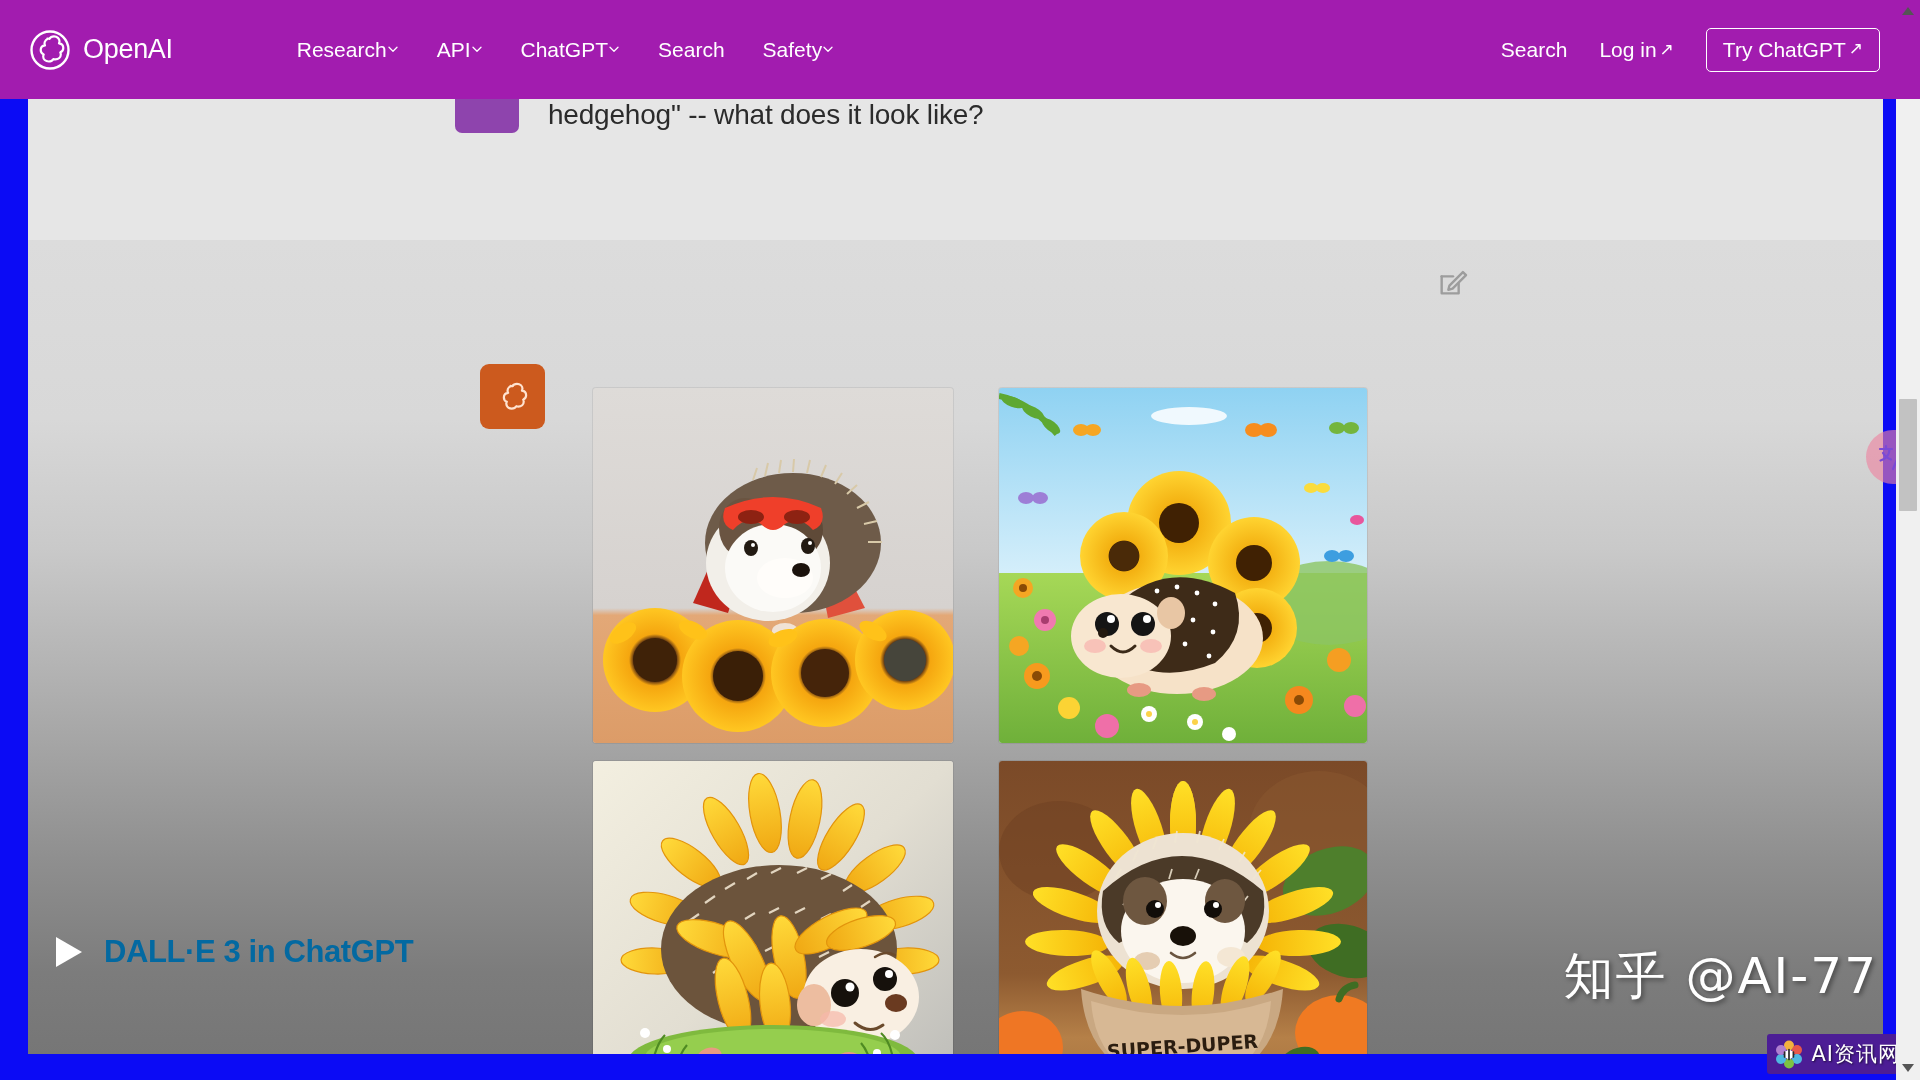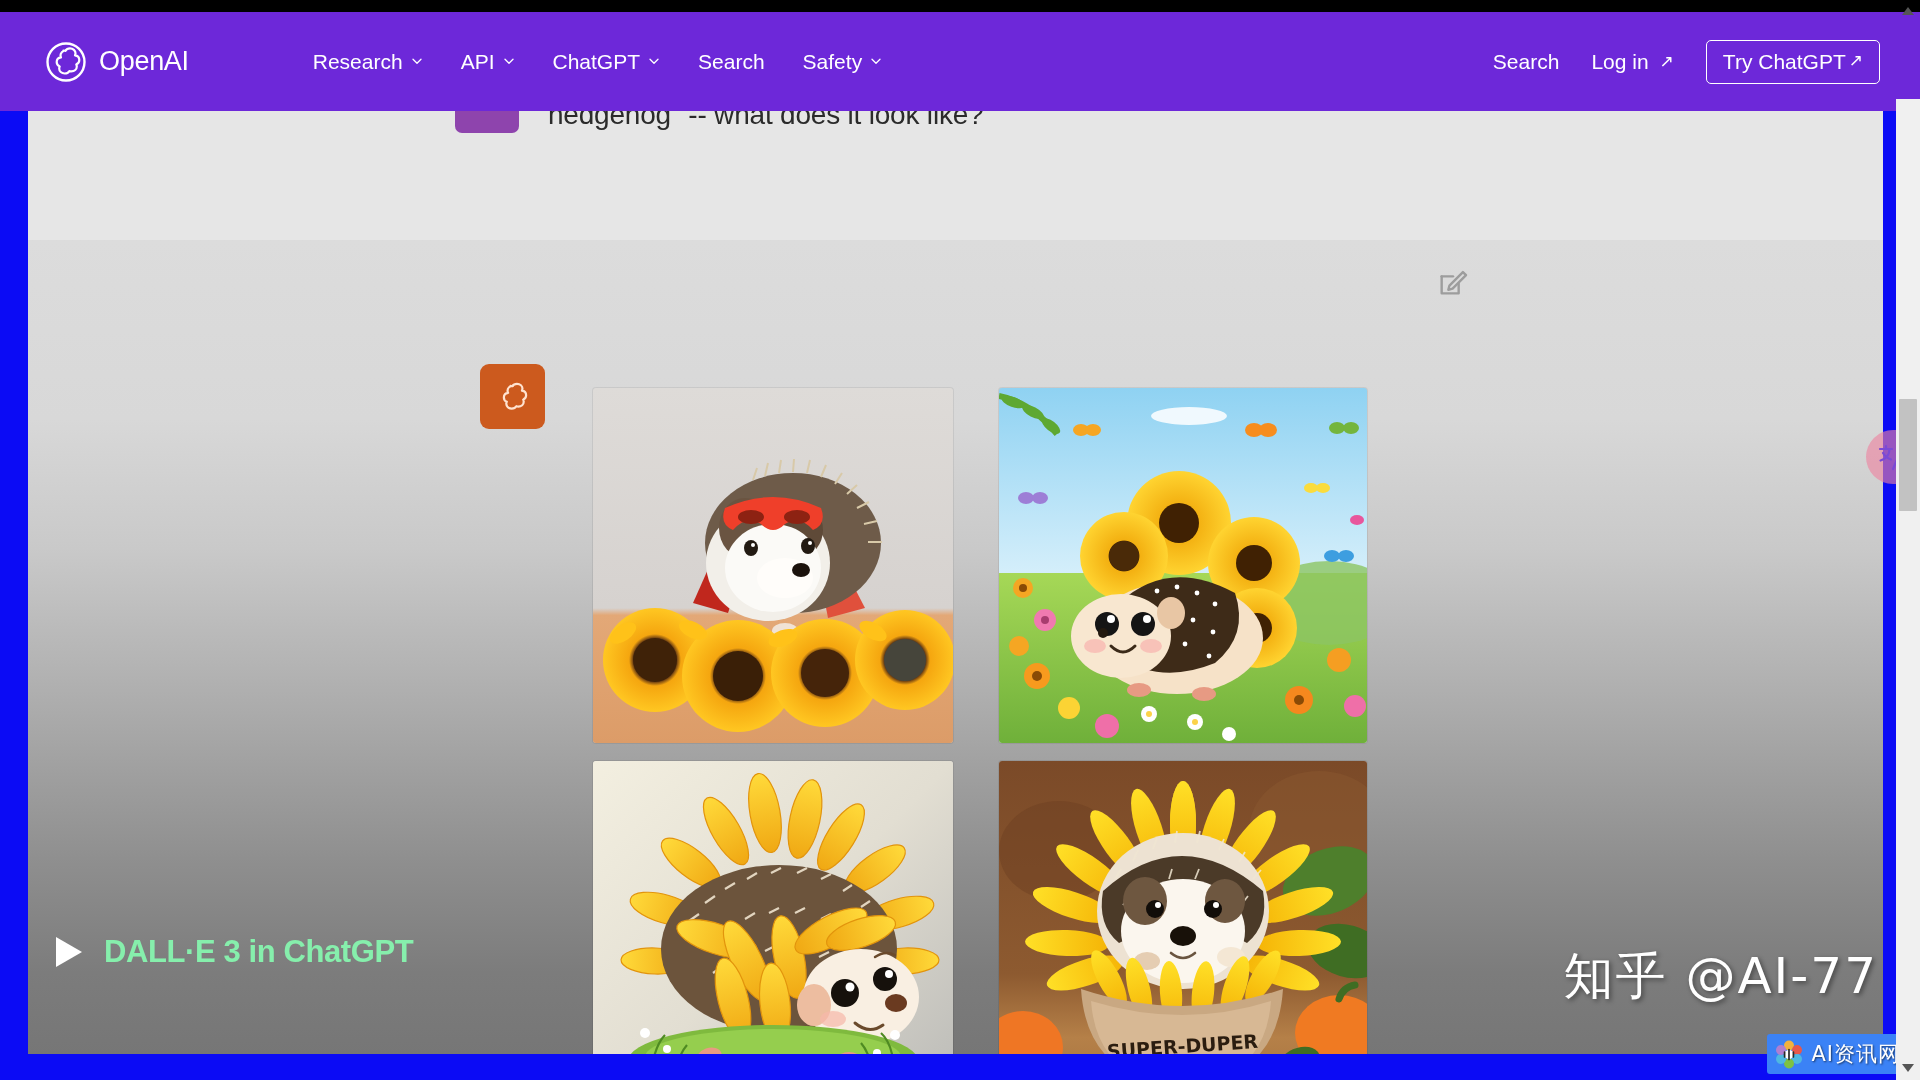--- a/index.html
+++ b/index.html
@@ -2,31 +2,31 @@
 <html><head>
 <meta charset="utf-8">
 <title>OpenAI DALL·E 3 in ChatGPT</title>
 <style>
   * { margin:0; padding:0; box-sizing:border-box; }
   html,body { width:1920px; height:1080px; overflow:hidden; background:#000; }
   body { font-family:"Liberation Sans", sans-serif; }
 
   
   .navbar{
-    position:absolute; left:0; top:12px; width:1920px; height:99px;
-    background:#6d28d9; display:flex; align-items:center; z-index:40;padding-left:16px;
+    position:absolute; left:0; top:0; width:1920px; height:99px;
+    background:#a21caf; display:flex; align-items:center; z-index:40;
   }
   .nav-brand{ display:flex; align-items:center; gap:13px; margin-left:30px; }
   .nav-brand .logo{ width:40px; height:40px; display:block; }
   .nav-brand .brand-text{ color:#fff; font-size:27px; letter-spacing:-0.3px; }
 
   .nav-links{ display:flex; align-items:center; gap:0px; margin-left:105px; }
   .nav-link{
     color:#fff; font-size:21px; padding:8px 19px; display:flex;
-    align-items:center; gap:8px; cursor:pointer; white-space:nowrap;justify-content:center;
+    align-items:center; gap:0; cursor:pointer; white-space:nowrap;justify-content:center;
   }
   .chev{ display:inline-block; width:12px; height:12px; position:relative; top:-1px; }
   .chev svg{ display:block; }
 
   .nav-right{ margin-left:auto; display:flex; align-items:center; gap:0; margin-right:40px; }
   .nav-right .nav-link{ font-size:21px; padding:8px 16px; }
   .ext-arrow{ font-size:17px; margin-left:3px; display:inline-block; }
   .try-btn{
     border:1px solid #fff; border-radius:5px; color:#fff; font-size:21px;
     padding:9px 16px; margin-left:16px; cursor:pointer; white-space:nowrap;
@@ -84,41 +84,41 @@
     width:360px; height:355px; border-radius:3px; overflow:hidden;
     position:relative; cursor:pointer; background:#ccc;
     box-shadow:0 0 0 1px rgba(0,0,0,.07);
   }
   .gen-img:nth-child(2),.gen-img:nth-child(4){ width:368px; }
   .gen-img svg{ display:block; width:100%; height:100%; }
 
   
   .video-overlay{
     position:absolute; left:28px; bottom:26px; width:640px; height:120px;
-    z-index:25; padding-left:28px; color:#86efac;
+    z-index:25; padding-left:28px; color:#0369a1;
   }
   .vo-row{ display:flex; align-items:center; gap:22px; }
   .play-tri{
     width:0;height:0;border-left:26px solid #fff;
     border-top:15px solid transparent;border-bottom:15px solid transparent;
     cursor:pointer; flex:none;
   }
   .vo-title{ font-size:31px; font-weight:bold; letter-spacing:-0.4px; }
   .vo-time{ font-size:20px; margin-left:76px; margin-top:3px; letter-spacing:0px; }
 
   
   .wm-zhihu{
     position:absolute; right:42px; bottom:70px; z-index:30;
     color:#fff; font-size:50px; letter-spacing:2px;
     text-shadow:2px 2px 5px rgba(0,0,0,.45); white-space:nowrap;
     font-family:"DejaVu Sans", sans-serif;
   }
   .wm-badge{
     position:absolute; right:8px; bottom:6px; z-index:35;
-    background:#3b82f6; padding:5px 12px 5px 7px; border-radius:3px;
+    background:#4c1d95; padding:5px 12px 5px 7px; border-radius:3px;
     display:flex; align-items:center; gap:7px;
   }
   .wm-badge .flower{ width:30px; height:30px; display:block; }
   .wm-badge .btext{
     color:#fff; font-size:21px; font-family:"DejaVu Sans", sans-serif;
     letter-spacing:1px; text-shadow:1px 1px 2px rgba(0,0,0,.6);
   }
 
   
   .translate-tab{

